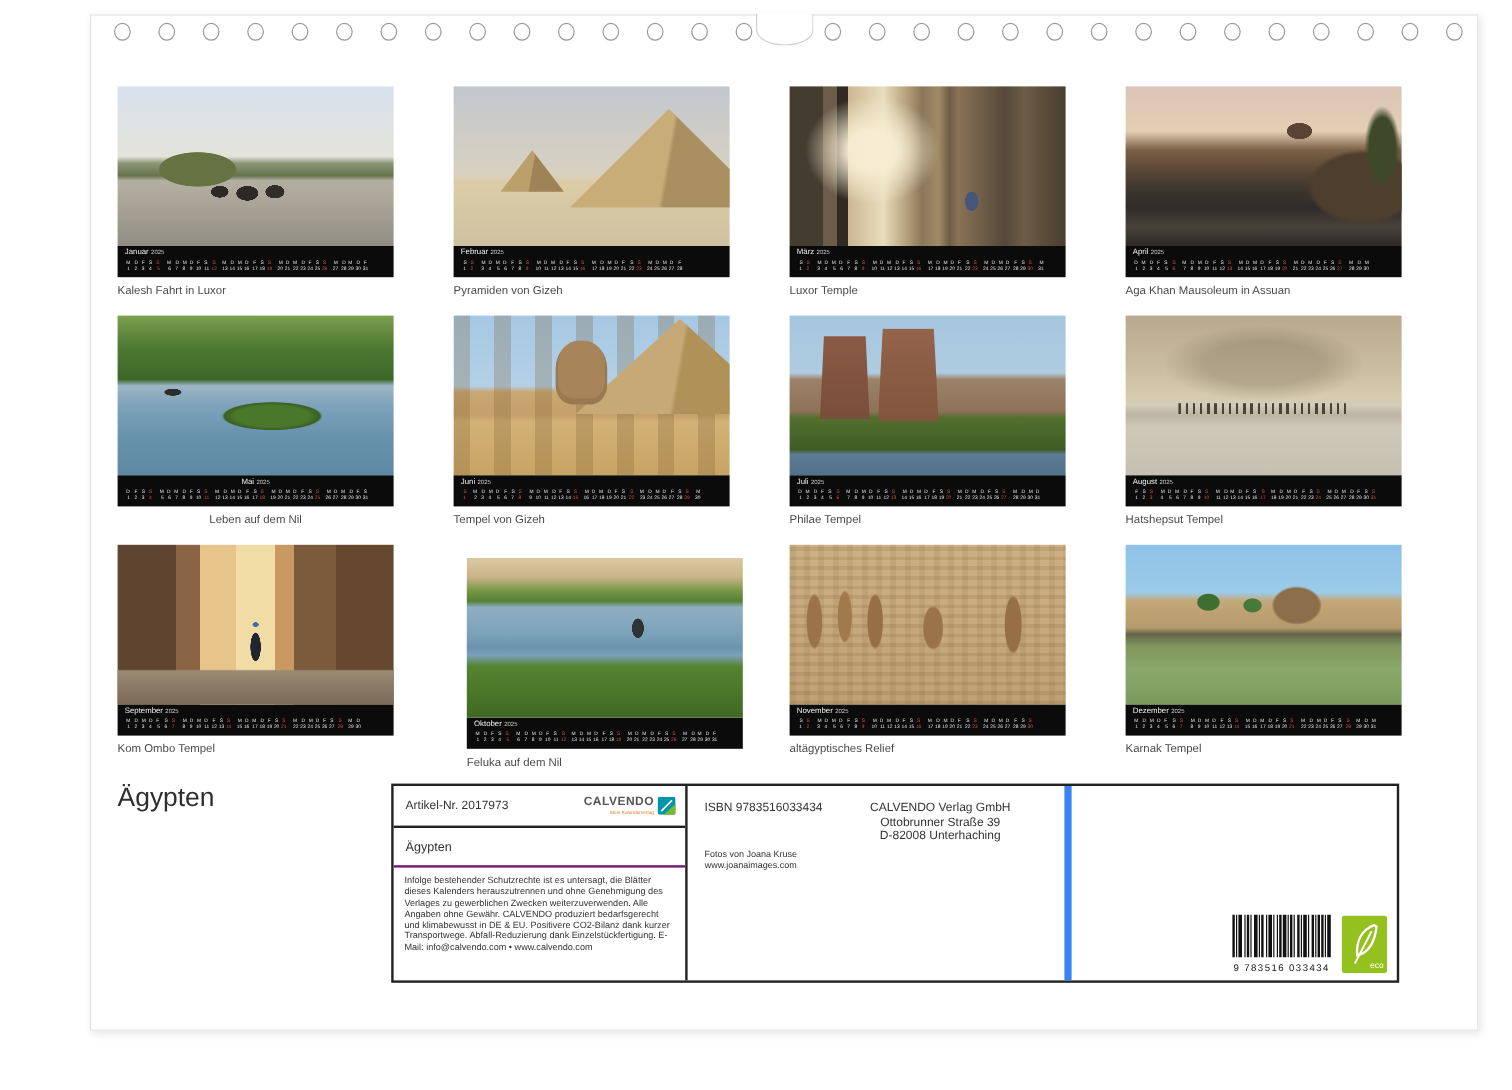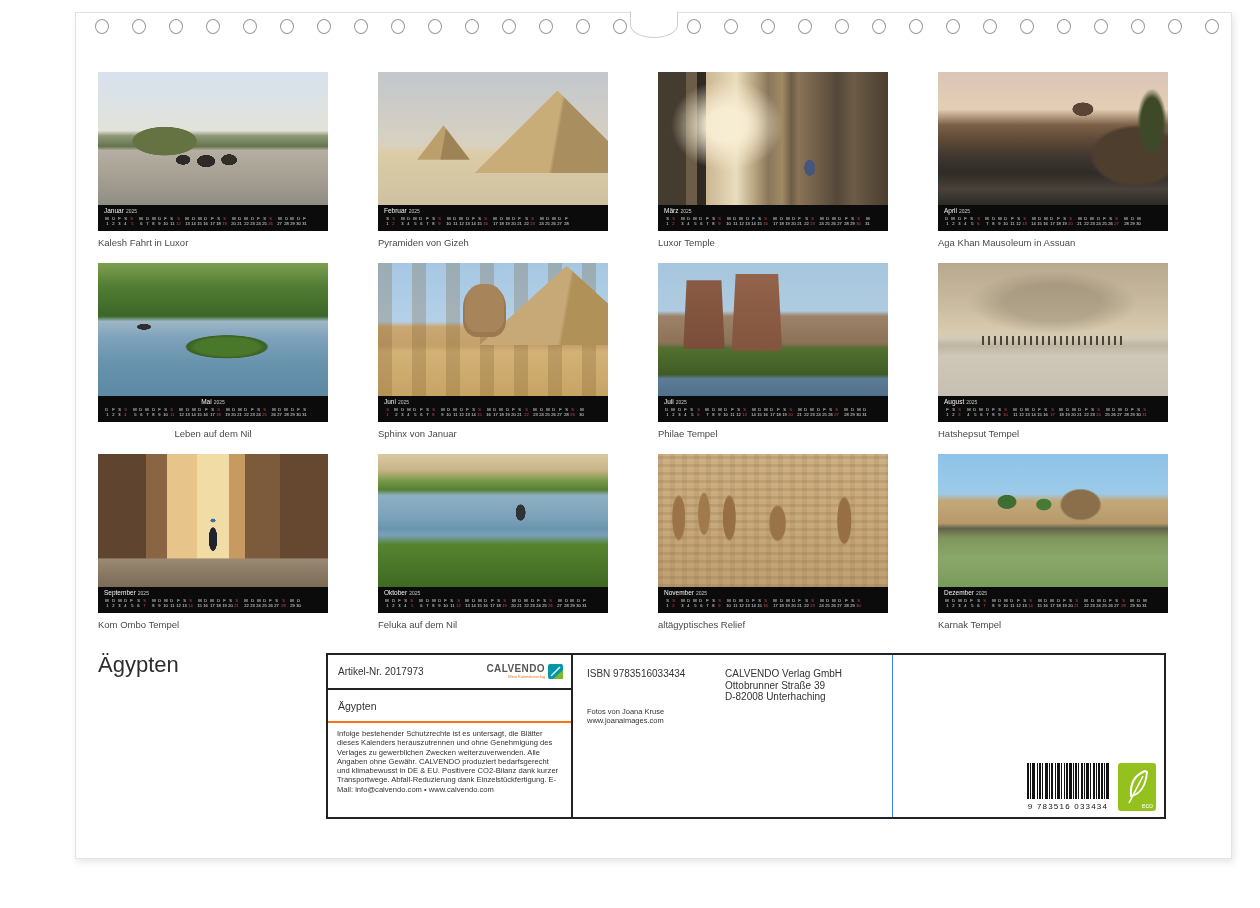--- a/index.html
+++ b/index.html
@@ -25,23 +25,23 @@
   .page-title{position:absolute;left:22px;top:640px;font-size:22px;line-height:24px;color:#2e2e2e;font-weight:400;margin:0;}
   .infobox{position:absolute;left:250px;top:640px;width:840px;height:166px;border:2px solid #222;box-sizing:border-box;display:flex;background:#fff;}
   .col-left{width:245px;flex:none;border-right:2px solid #222;display:flex;flex-direction:column;box-sizing:border-box;}
   .row-artikel{height:33px;flex:none;display:flex;align-items:center;justify-content:space-between;padding:0 8px 0 10px;box-sizing:border-box;}
   .artikel-nr{font-size:10px;color:#333;}
   .logo{display:flex;align-items:center;gap:3px;}
   .logo-txt{display:flex;flex-direction:column;align-items:flex-end;}
   .logo-text{font-size:10px;font-weight:bold;color:#55565a;letter-spacing:.4px;line-height:10px;}
   .logo-tag{font-size:4px;color:#e87722;line-height:5px;}
   .row-series{height:33px;flex:none;border-top:2px solid #222;display:flex;align-items:center;padding:0 10px;box-sizing:border-box;font-size:10.5px;color:#333;}
-  .row-legal{flex:1;border-top:2px solid #f97316;padding:6px 9px;box-sizing:border-box;}
+  .row-legal{flex:1;border-top:2px solid #701a75;padding:6px 9px;box-sizing:border-box;}
   .row-legal p{margin:0;font-size:7.6px;line-height:9.3px;color:#333;}
-  .col-mid{width:320px;flex:none;border-right:1px solid #3b82f6;position:relative;box-sizing:border-box;}
+  .col-mid{width:320px;flex:none;border-right:6px solid #3b82f6;position:relative;box-sizing:border-box;text-align:center;}
   .isbn{position:absolute;left:14px;top:13px;font-size:10px;color:#333;}
   .address{position:absolute;left:152px;top:13px;font-size:10px;line-height:11.5px;color:#333;}
   .credit{position:absolute;left:14px;top:52px;font-size:7.5px;line-height:9px;color:#333;margin:0;}
   .col-right{flex:1;position:relative;}
   .barcode-wrap{position:absolute;right:52px;bottom:6px;width:88px;background:#fff;text-align:center;}
   .barcode-digits{display:block;font-size:8px;letter-spacing:1.2px;color:#111;line-height:9px;margin-top:-1px;white-space:nowrap;}
   .eco{position:absolute;right:8px;bottom:6px;width:38px;height:48px;}
   .eco .eco-label{position:absolute;right:3px;bottom:2px;font-size:7px;color:#fff;line-height:7px;}
   
   .photo-m1{background:
@@ -929,21 +929,21 @@
             <span class="dc sun" style="margin-right: 3px;">
               <i>S</i>
               <b>29</b>
             </span>
             <span class="dc">
               <i>M</i>
               <b>30</b>
             </span>
           </span>
       </div>
-      <figcaption class="caption">Sphinx von Januar</figcaption>
+      <figcaption class="caption">Tempel von Gizeh</figcaption>
     </figure>
 
     <figure class="cell" style="margin:0;">
       <div class="photo photo-m7"></div>
       <div class="strip">
         <span class="strip-month">
           <span class="mn">Juli</span><span class="yr">2025</span>
         </span>
         <span class="strip-days">
             <span class="dc">
@@ -1336,21 +1336,21 @@
             </span>
             <span class="dc">
               <i>D</i>
               <b>30</b>
             </span>
           </span>
       </div>
       <figcaption class="caption">Kom Ombo Tempel</figcaption>
     </figure>
 
-    <figure class="cell" style="margin:0;">
+    <figure class="cell" style="margin:11px;">
       <div class="photo photo-m10"></div>
       <div class="strip">
         <span class="strip-month">
           <span class="mn">Oktober</span><span class="yr">2025</span>
         </span>
         <span class="strip-days">
             <span class="dc">
               <i>M</i>
               <b>1</b>
             </span>

